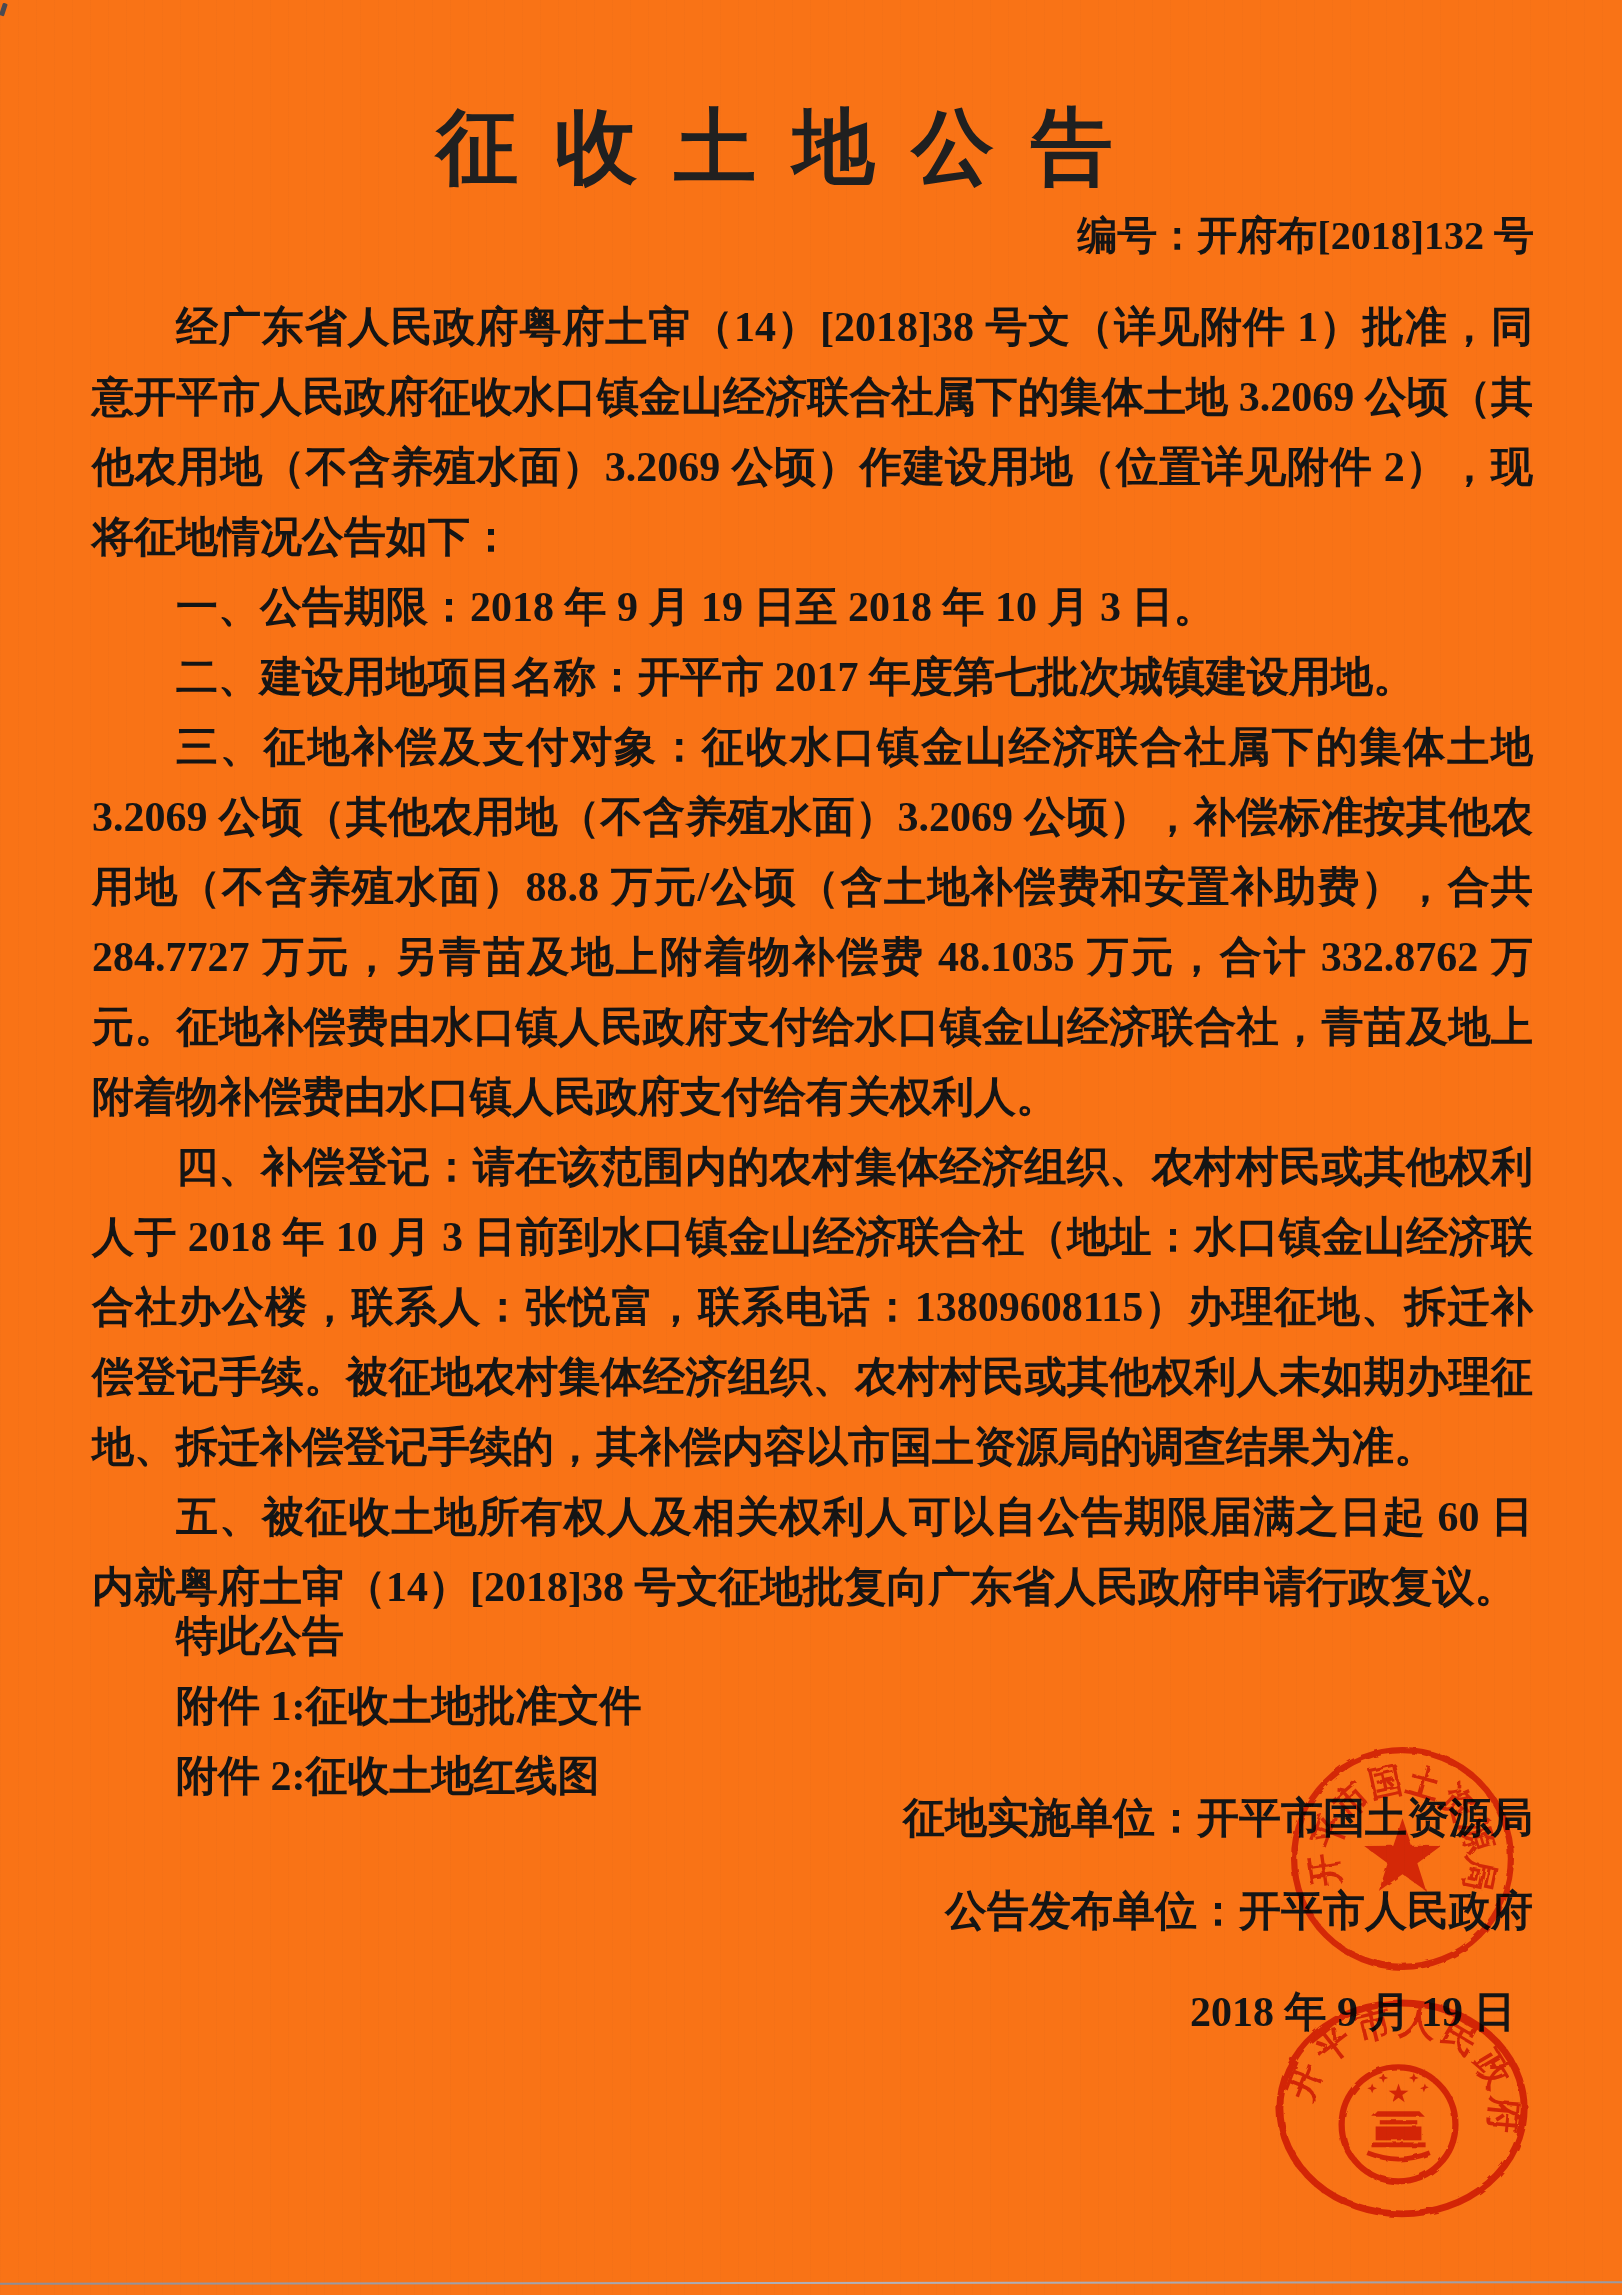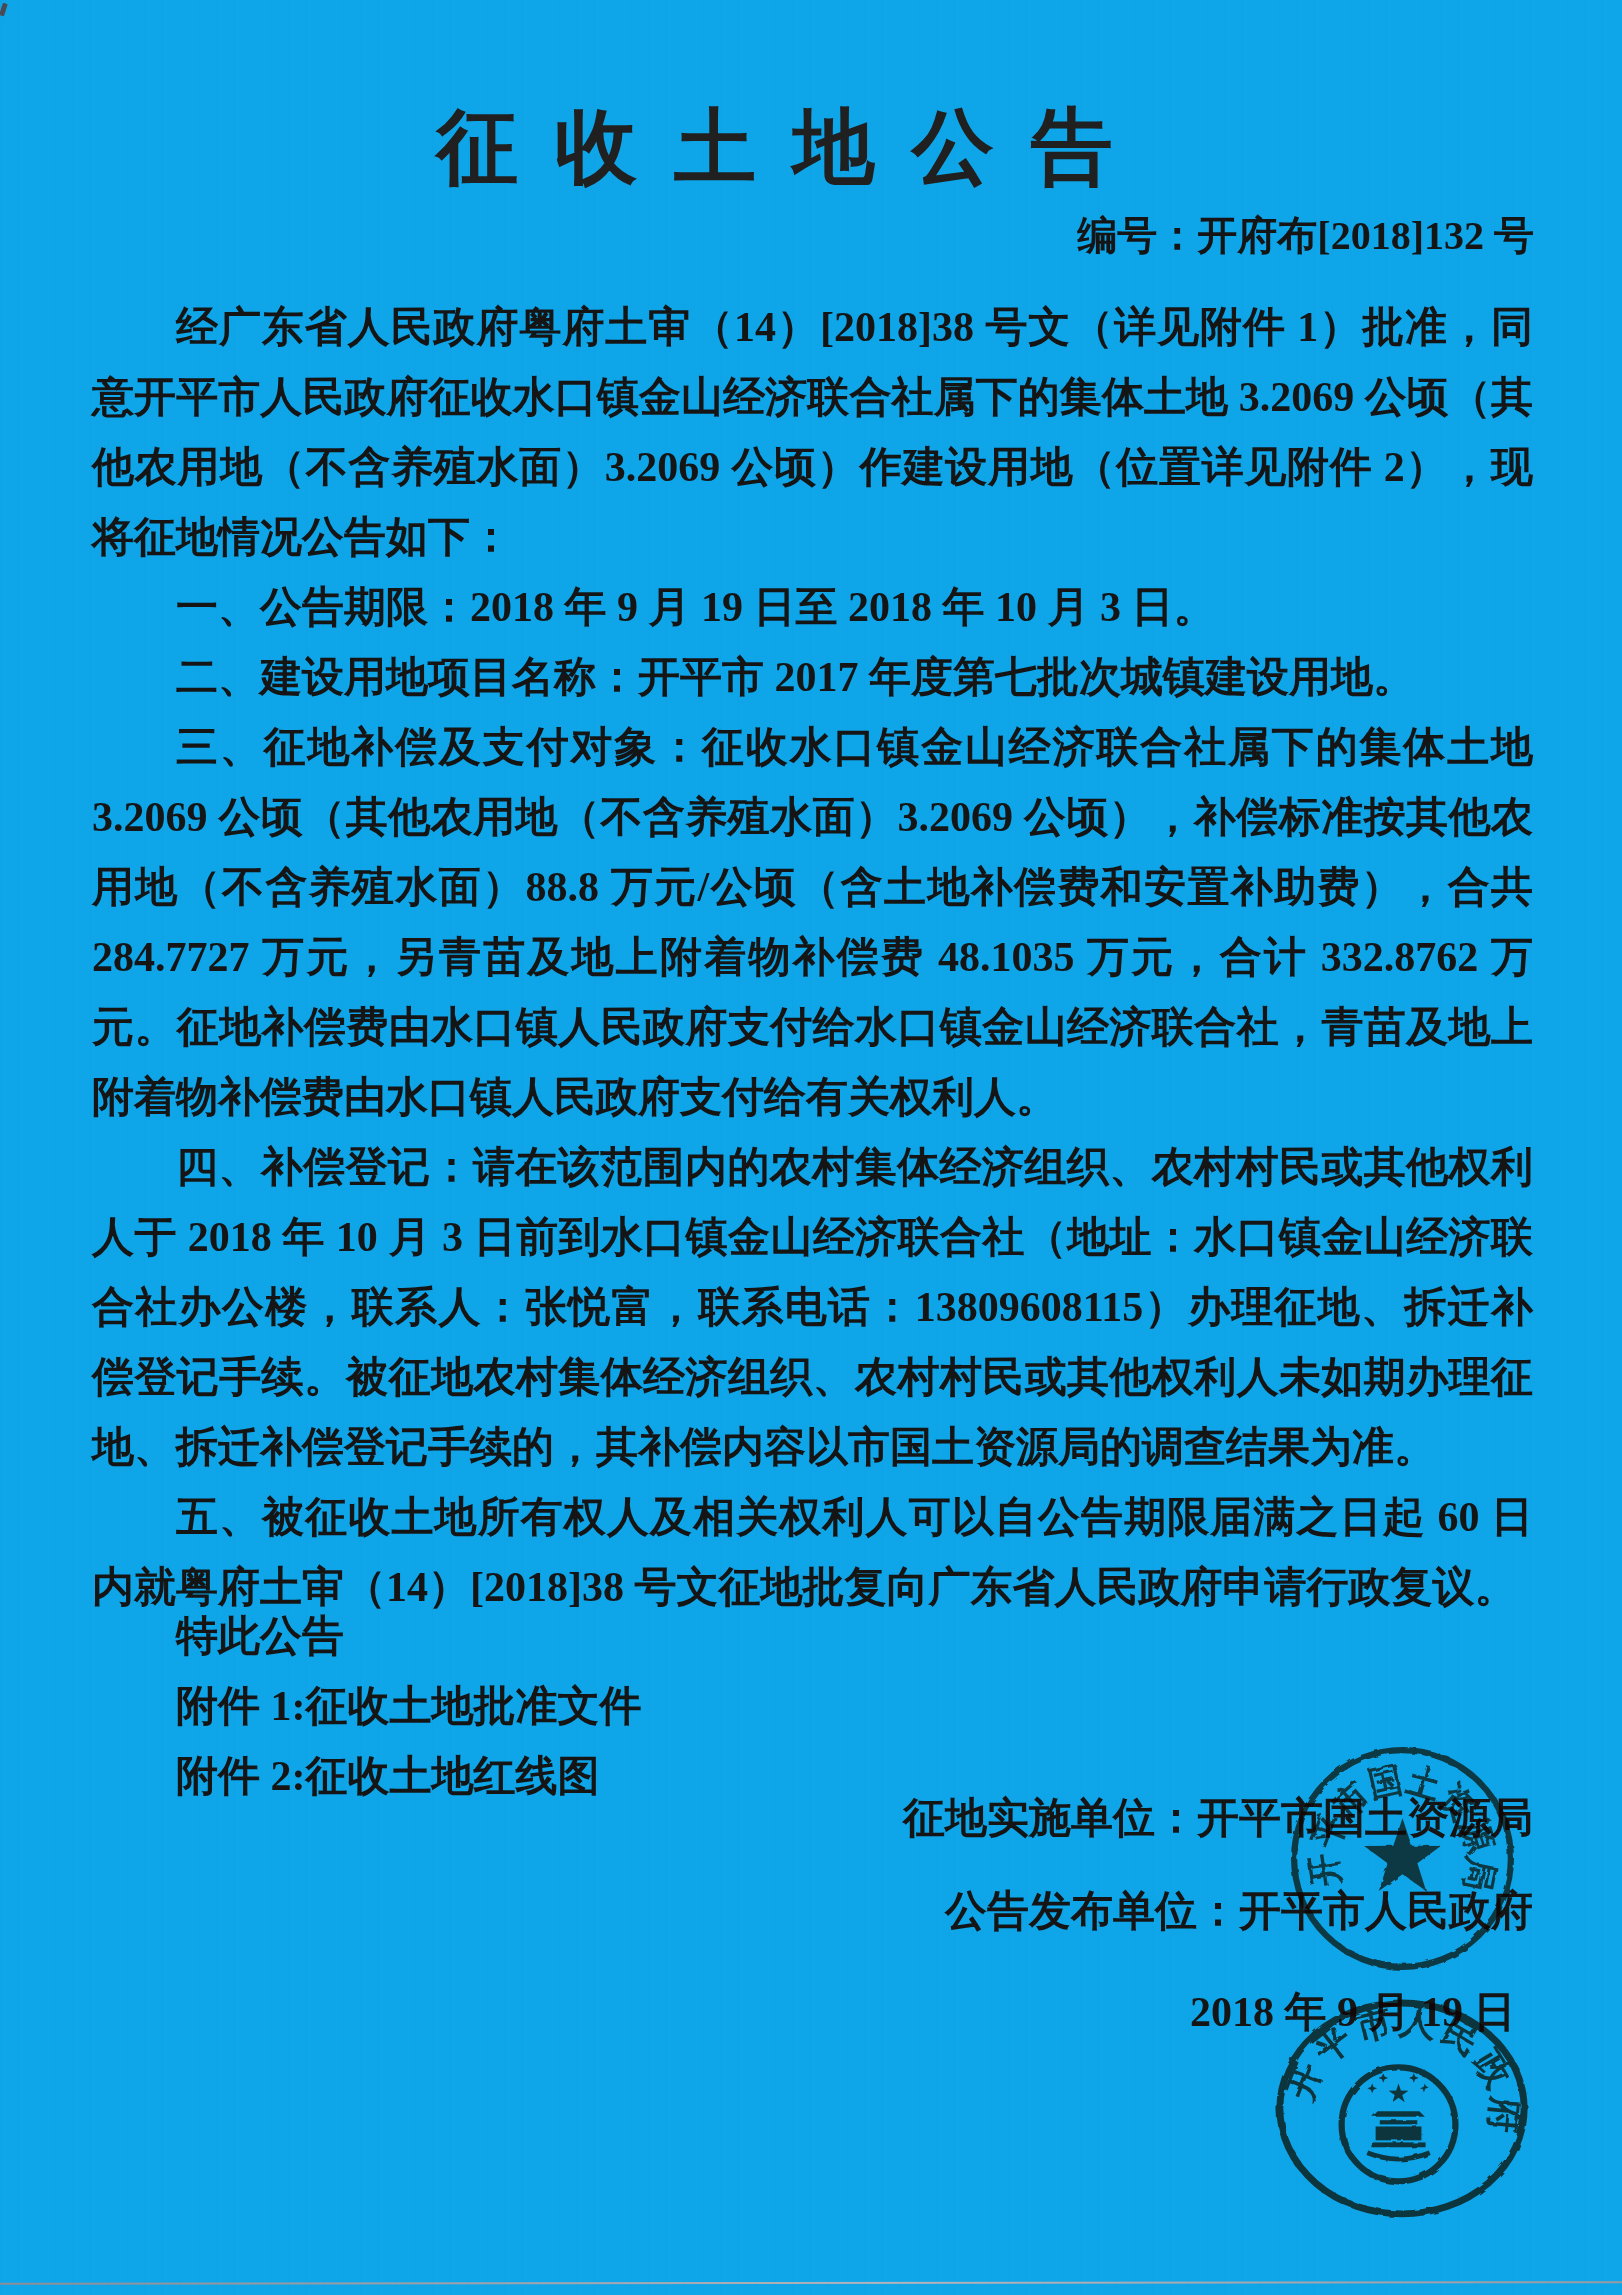--- a/index.html
+++ b/index.html
@@ -1,20 +1,20 @@
 <!DOCTYPE html>
 <html style="font-size:11px"><head>
 <meta charset="utf-8">
 <style>
   html,body{margin:0;padding:0;background:#e8e8e8;}
   .page{
     position:relative;
     width:1623px;height:2295px;
     margin:0 auto;
-    background:#0ea5e9;
+    background:#f97316;
     overflow:hidden;
     font-family:"Liberation Serif","DejaVu Serif",serif;
     color:#151515;
   }
   .page::before{
     content:"";position:absolute;inset:0;pointer-events:none;
     background:repeating-linear-gradient(90deg, rgba(20,20,70,0.015) 0 1.4px, transparent 1.4px 18px);
   }
   .title{
     margin-top:96px;

